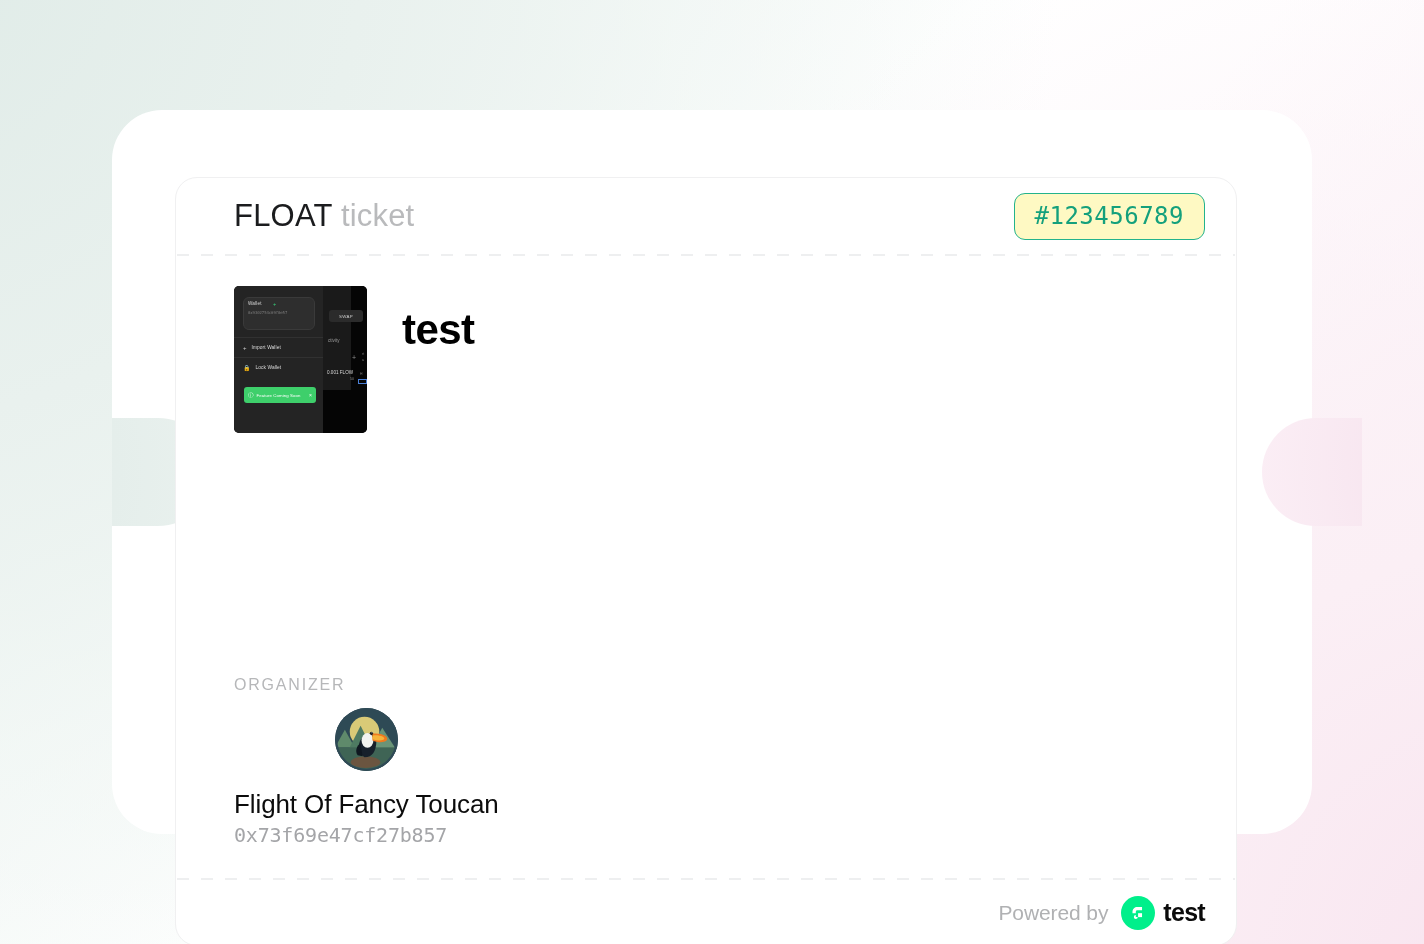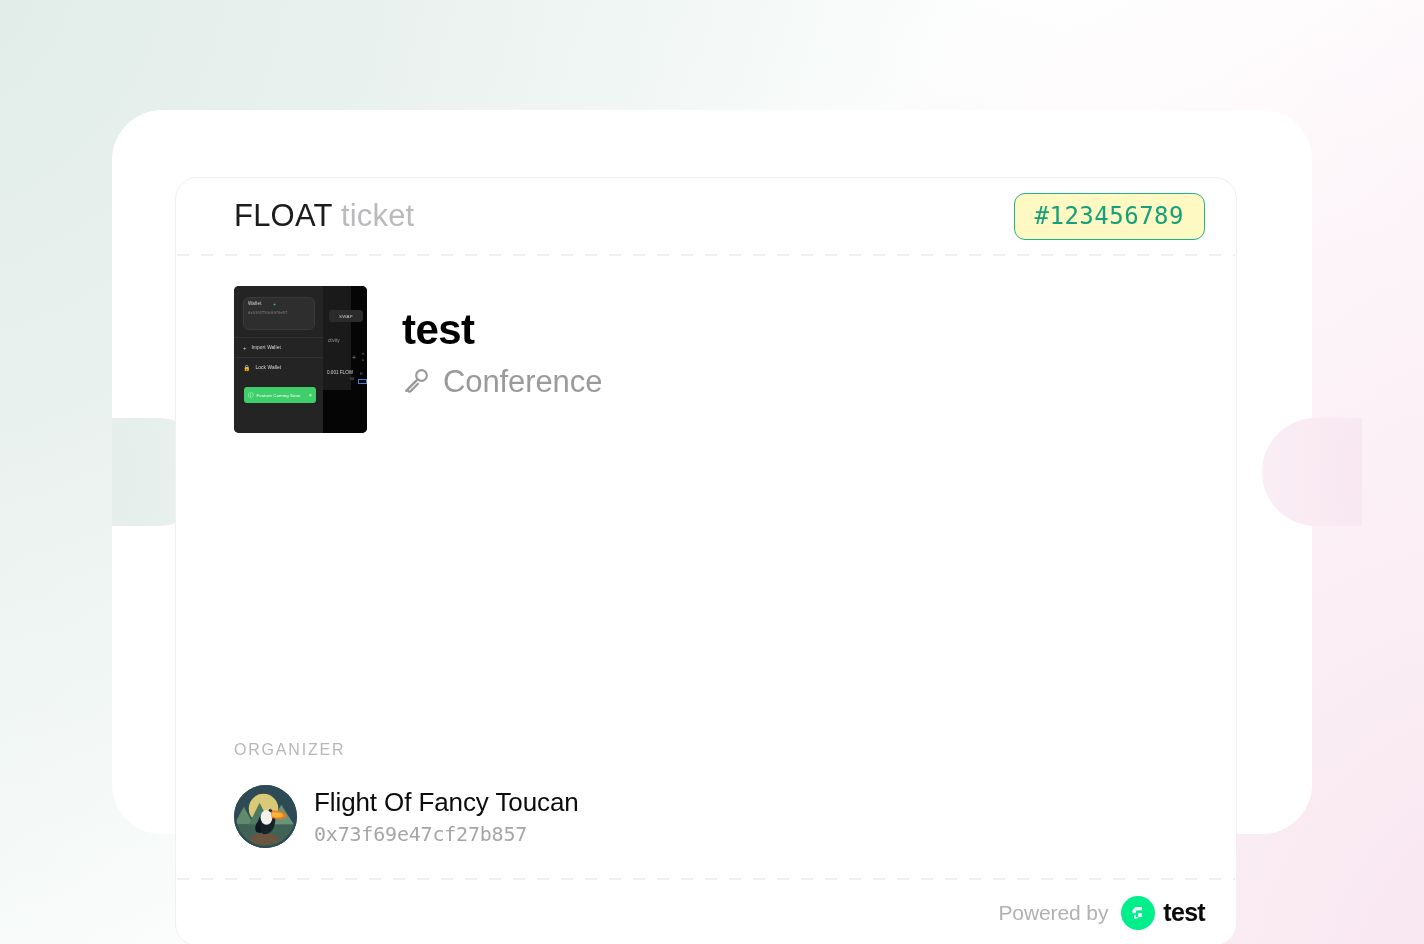--- a/index.html
+++ b/index.html
@@ -191,23 +191,23 @@
     letter-spacing: -.1px;
   }
   .mic-ic { flex: none; display: block; }
 
   
   .organizer-block { position: absolute; left: 58px; bottom: 30px; }
   .organizer-kicker {
     font-size: 16px;
     letter-spacing: 1.8px;
     color: #b6b7b9;
-    margin-bottom: 26px;
-  }
-  .organizer-row { display: flex; align-items: center; gap: 17px; }
+    margin-bottom: 14px;
+  }
+  .organizer-row { display: flex; align-items: center; gap: 17px; flex-direction: column; }
   .avatar {
     flex: none;
     width: 63px; height: 63px;
     border-radius: 50%;
     overflow: hidden;
     background: #2e4a55;
   }
   .organizer-name {
     font-size: 26px;
     color: #0c0c0c;
@@ -295,31 +295,20 @@
         <div class="th-flow">0.001 FLOW</div>
         <div class="th-flow-sub">50</div>
         <div class="th-edge1">rt</div>
         <div class="th-edge2">a</div>
         <div class="th-edge3">H</div>
         <div class="th-blue"></div>
       </div>
 
       <div>
         <div class="event-title">test</div>
-        <div class="event-type-row">
-          <span class="mic-ic">
-            <svg width="30" height="30" viewBox="0 0 24 24" fill="none" stroke="#9a9a9c" stroke-width="1.7" stroke-linecap="round" stroke-linejoin="round">
-              <circle cx="15.6" cy="8.4" r="4.3"></circle>
-              <path d="M12.6 11.4 L4.6 19.4"></path>
-              <path d="M4.6 19.4 L3.3 20.7"></path>
-              <path d="M10.9 13.1 L5.0 19.0 A1.3 1.3 0 0 0 6.9 20.9 L12.8 15.0"></path>
-            </svg>
-          </span>
-          <span class="event-type-txt">Conference</span>
-        </div>
       </div>
     </div>
 
     <div class="organizer-block">
       <div class="organizer-kicker">ORGANIZER</div>
       <div class="organizer-row">
         <div class="avatar">
           <svg width="63" height="63" viewBox="0 0 64 64">
             <defs>
               <clipPath id="avclip">

